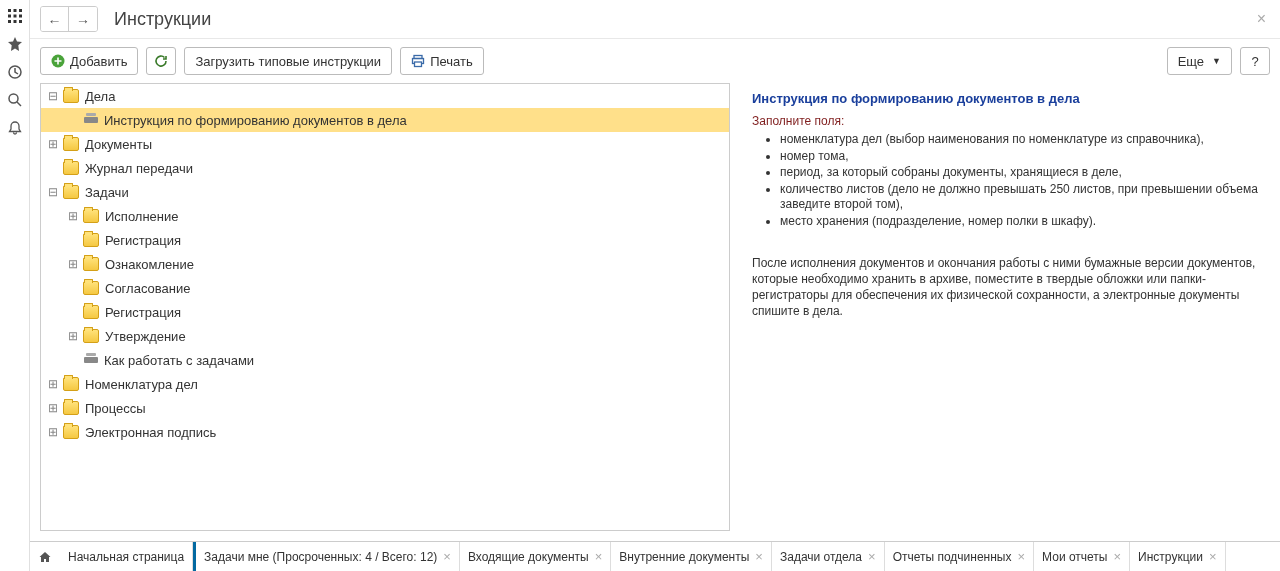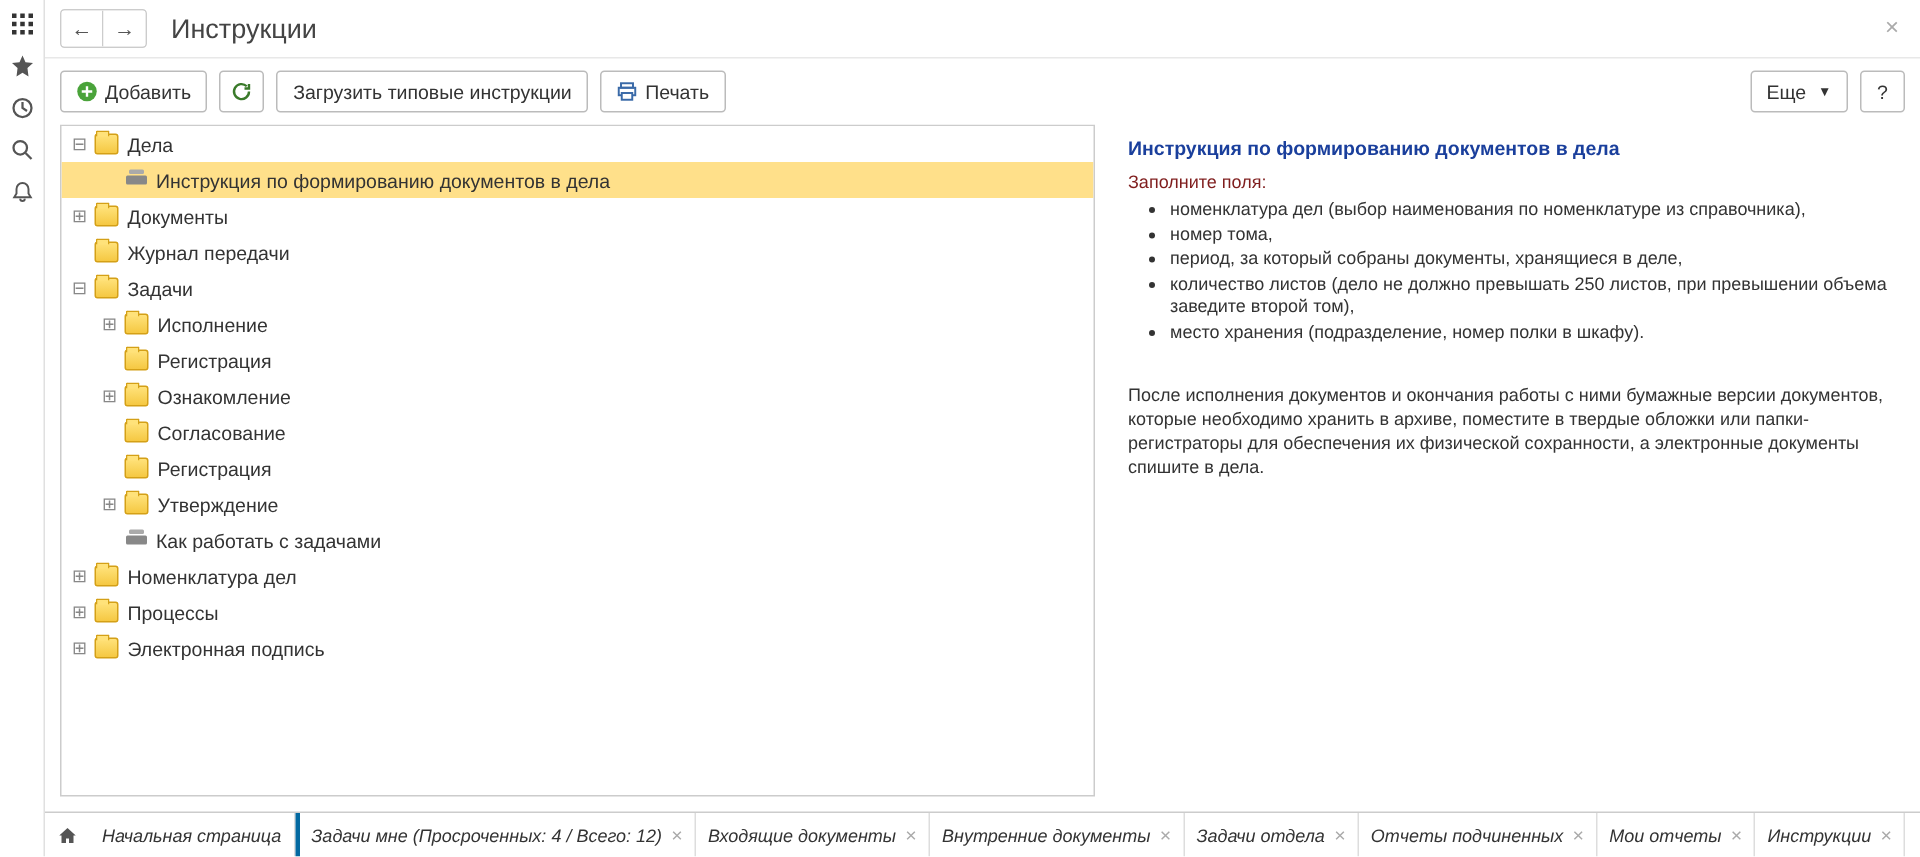--- a/index.html
+++ b/index.html
@@ -30,21 +30,21 @@
 .folder-ic { width: 16px; height: 14px; margin-right: 6px; background: linear-gradient(#ffe27a, #f5c842); border: 1px solid #d4a017; border-radius: 2px; position: relative; }
 .folder-ic::before { content: ''; position: absolute; top: -3px; left: 0; width: 7px; height: 3px; background: #ffe27a; border: 1px solid #d4a017; border-bottom: none; border-radius: 1px 1px 0 0; }
 .doc-ic { width: 14px; height: 6px; margin-right: 6px; margin-left: 1px; background: #888; border-radius: 1px; position: relative; }
 .doc-ic::before { content: ''; position: absolute; top: -4px; left: 2px; width: 10px; height: 3px; background: #aaa; border-radius: 1px; }
 .preview-pane { flex: 1; overflow-y: auto; padding: 8px 4px; font-size: 12px; }
 .preview-title { color: #1a3f9c; font-weight: bold; font-size: 13px; margin-bottom: 8px; }
 .preview-sub { color: #7f1d1d; margin-bottom: 4px; }
 .preview-pane ul { list-style: disc; padding-left: 28px; margin-bottom: 8px; }
 .preview-pane li { margin-bottom: 1px; line-height: 1.3; }
 .preview-note { color: #333; line-height: 1.35; margin-top: 25px; }
-.bottom-tabs { display: flex; align-items: center; border-top: 1px solid #ccc; height: 30px; font-size: 12px; font-style: italic; }
+.bottom-tabs { display: flex; align-items: center; border-top: 1px solid #ccc; height: 30px; font-size: 12px; }
 .home-tab { width: 30px; display: flex; justify-content: center; align-items: center; color: #666; cursor: pointer; }
 .tab { display: flex; align-items: center; padding: 0 8px; height: 100%; border-right: 1px solid #ddd; cursor: pointer; gap: 6px; white-space: nowrap; }
 .tab:first-of-type { border-left: 3px solid #0369a1; }
 .tab-x { color: #aaa; font-size: 13px; }
 svg { display: block; }
 </style>
 </head>
 <body>
 
 <div class="app">

